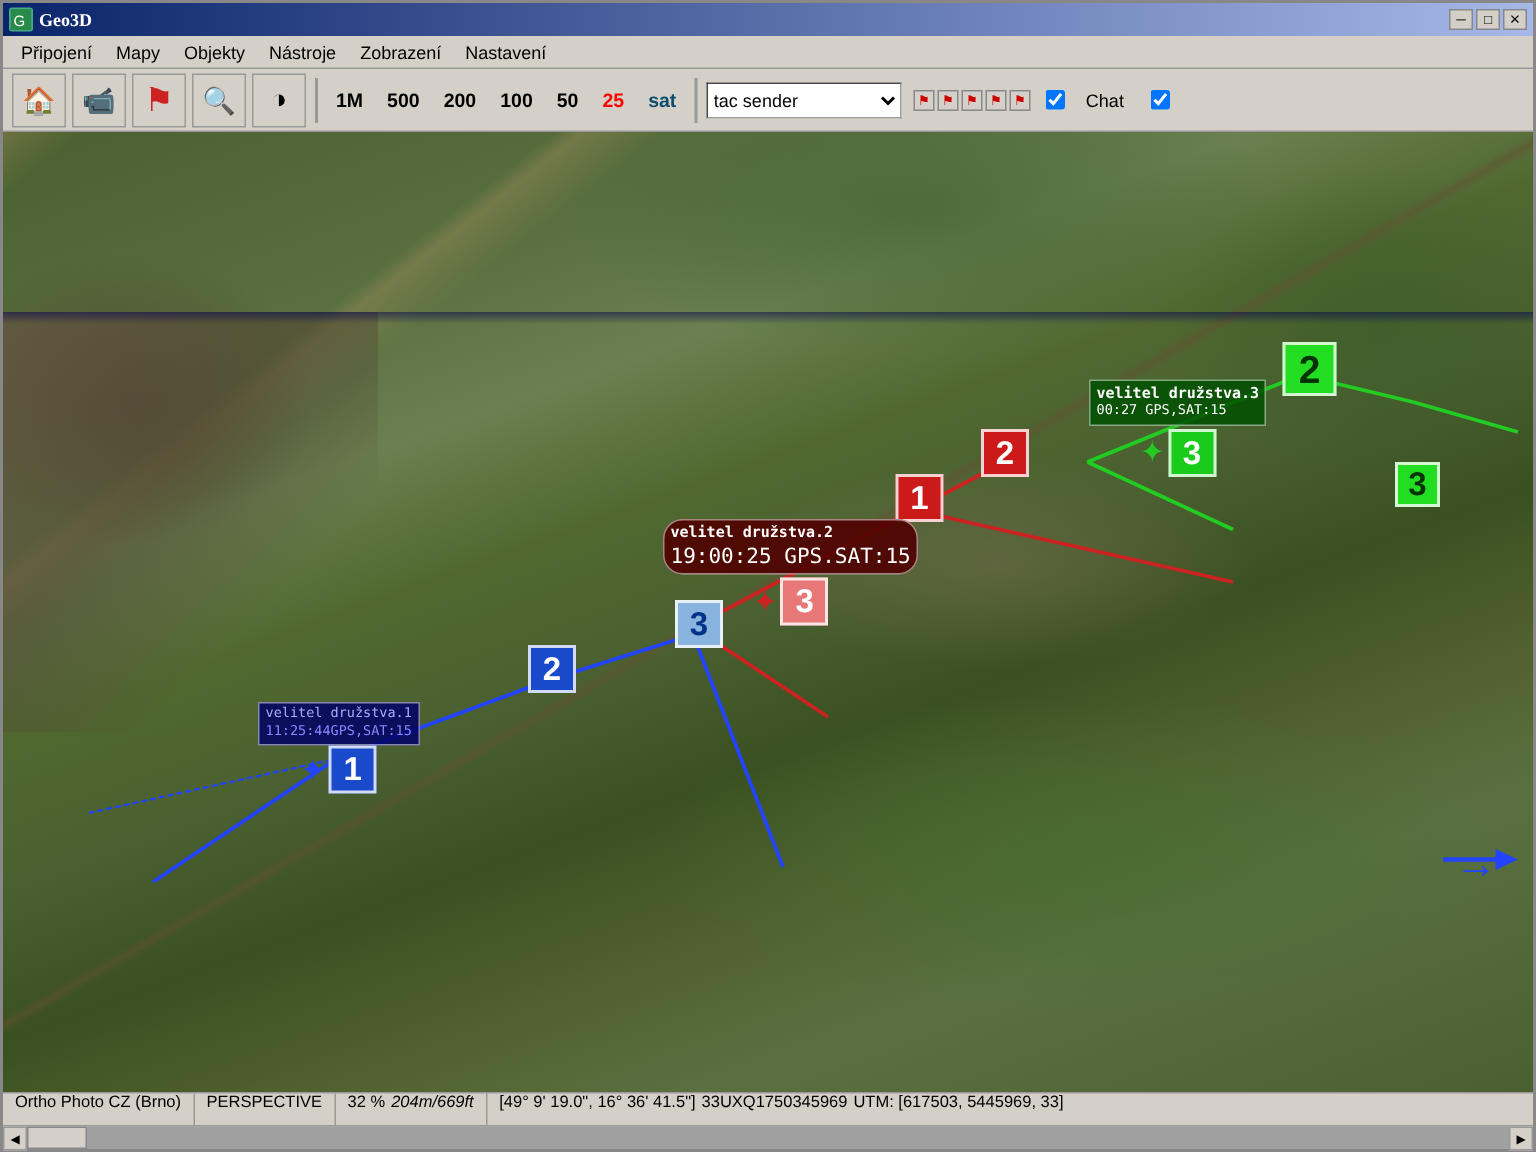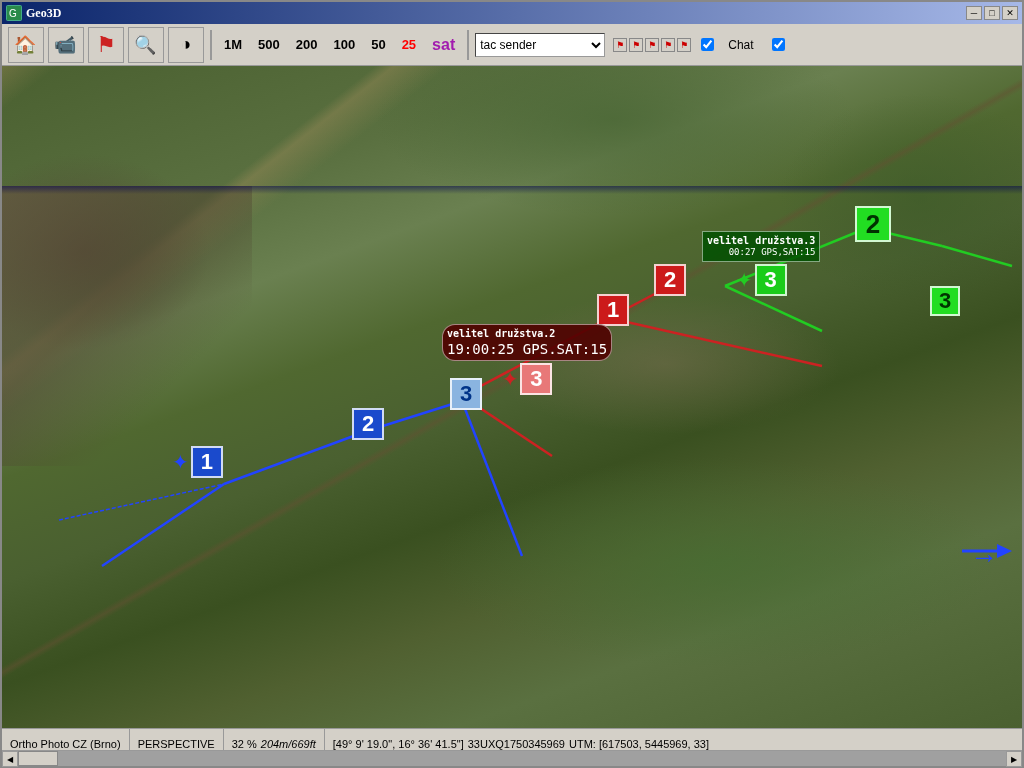--- a/index.html
+++ b/index.html
@@ -29,21 +29,21 @@
       height: 42px; background: #d4d0c8; display: flex; align-items: center; padding: 2px 6px; gap: 4px; border-bottom: 1px solid #999; flex-shrink: 0;
     }
     .tool-btn {
       width: 36px; height: 36px; background: #d4d0c8; border: 1px solid #999; display: flex; align-items: center; justify-content: center; cursor: pointer; font-size: 18px;
     }
     .toolbar-sep { width: 2px; height: 30px; background: #999; margin: 0 2px; }
     .scale-btn {
       padding: 4px 6px; font-size: 13px; font-weight: bold; color: #000; cursor: pointer; background: none; border: none;
     }
     .scale-btn.active { color: red; }
-    .sat-btn { padding: 4px 6px; font-size: 16px; font-weight: bold; color: #a21caf; cursor: pointer; }
+    .sat-btn { padding: 4px 6px; font-size: 13px; font-weight: bold; color: #0c4a6e; cursor: pointer; }
 
     #dropdown-select {
       height: 24px; width: 130px; font-size: 12px; background: white; border: 1px inset #999;
     }
 
     
     #map-container {
       flex: 1; position: relative; overflow: hidden; background: #5a7a3a;
     }
 
@@ -90,21 +90,21 @@
     .unit-info.green-info { background: rgba(0,80,0,0.85); color: white; }
 
     
     svg#map-lines { position: absolute; inset: 0; width: 100%; height: 100%; pointer-events: none; }
 
     
     #status-bar {
       height: 22px; background: #d4d0c8; border-top: 1px solid #999;
       display: flex; align-items: center; font-size: 11px; flex-shrink: 0;
     }
-    .status-segment { padding: 0 8px; border-right: 1px solid #999; height: 100%; display: flex; align-items: flex-end; }
+    .status-segment { padding: 0 8px; border-right: 1px solid #999; height: 100%; display: flex; align-items: flex-start; }
     .status-segment:last-child { border-right: none; flex: 1; }
     #scrollbar-h { height: 16px; background: #d4d0c8; border-top: 1px solid #999; display: flex; flex-shrink: 0; }
     .scroll-arrow { width: 16px; height: 16px; background: #d4d0c8; border: 1px solid #999; display: flex; align-items: center; justify-content: center; font-size: 8px; cursor: pointer; }
     .scroll-track { flex: 1; background: #a0a0a0; }
     .scroll-thumb { width: 40px; height: 100%; background: #d4d0c8; border: 1px solid #888; }
   </style>
 </head>
 <body>
 
 <div id="app-window">
@@ -119,20 +119,28 @@
       </div>
       <span id="title-text">Geo3D</span>
     </div>
     <div id="title-bar-right">
       <div class="title-btn">─</div>
       <div class="title-btn">□</div>
       <div class="title-btn">✕</div>
     </div>
   </div>
 
+  <div id="menu-bar">
+    <span class="menu-item">Připojení</span>
+    <span class="menu-item">Mapy</span>
+    <span class="menu-item">Objekty</span>
+    <span class="menu-item">Nástroje</span>
+    <span class="menu-item">Zobrazení</span>
+    <span class="menu-item">Nastavení</span>
+  </div>
 
   <div id="toolbar">
     <div class="tool-btn">🏠</div>
     <div class="tool-btn">📹</div>
     <div class="tool-btn" style="font-size:22px; color:#cc2222;">⚑</div>
     <div class="tool-btn">🔍</div>
     <div class="tool-btn">◑</div>
     <div class="toolbar-sep"></div>
     <span class="scale-btn">1M</span>
     <span class="scale-btn">500</span>
@@ -217,20 +225,24 @@
 
       <line x1="723" y1="220" x2="865" y2="162" stroke="#22cc22" stroke-width="2.5"></line>
       <line x1="865" y1="162" x2="940" y2="180" stroke="#22cc22" stroke-width="2.5"></line>
       <line x1="723" y1="220" x2="820" y2="265" stroke="#22cc22" stroke-width="2.5"></line>
       <line x1="940" y1="180" x2="1010" y2="200" stroke="#22cc22" stroke-width="2.5"></line>
 
       <line x1="57" y1="454" x2="222" y2="418" stroke="#2244ff" stroke-width="1.5" stroke-dasharray="4,2"></line>
     </svg>
 
     <div class="unit-label" style="left:170px; top:380px;">
+      <div class="unit-info blue-info">
+        <div style="color:#aaaaff; font-size:9px;">velitel družstva.1</div>
+        <div style="color:#8888ff; font-size:9px;">11:25:44GPS,SAT:15</div>
+      </div>
       <div style="display:flex; align-items:center; gap:2px;">
         <span style="color:#2244ff; font-size:20px;">✦</span>
         <div class="unit-number blue">1</div>
       </div>
     </div>
 
     <div class="unit-label" style="left:350px; top:342px;">
       <div class="unit-number blue">2</div>
     </div>
 
@@ -254,21 +266,21 @@
       <div style="display:flex; align-items:center; gap:2px;">
         <span style="color:#cc2222; font-size:20px;">✦</span>
         <div class="unit-number pink">3</div>
       </div>
     </div>
 
     <div class="unit-label" style="left:853px; top:140px;">
       <div class="unit-number green-bright" style="background:#22dd22; color:#003300; font-size:26px; width:36px; height:36px;">2</div>
     </div>
 
-    <div class="unit-label" style="left:700px; top:165px;text-align:right;">
+    <div class="unit-label" style="left:724px; top:165px;">
       <div class="unit-info green-info" style="margin-bottom:2px;">
         <div style="font-size:10px; font-weight:bold;">velitel družstva.3</div>
         <div style="font-size:9px;">00:27 GPS,SAT:15</div>
       </div>
       <div style="display:flex; align-items:center; gap:2px;">
         <span style="color:#22cc22; font-size:20px;">✦</span>
         <div class="unit-number green">3</div>
       </div>
     </div>
 

